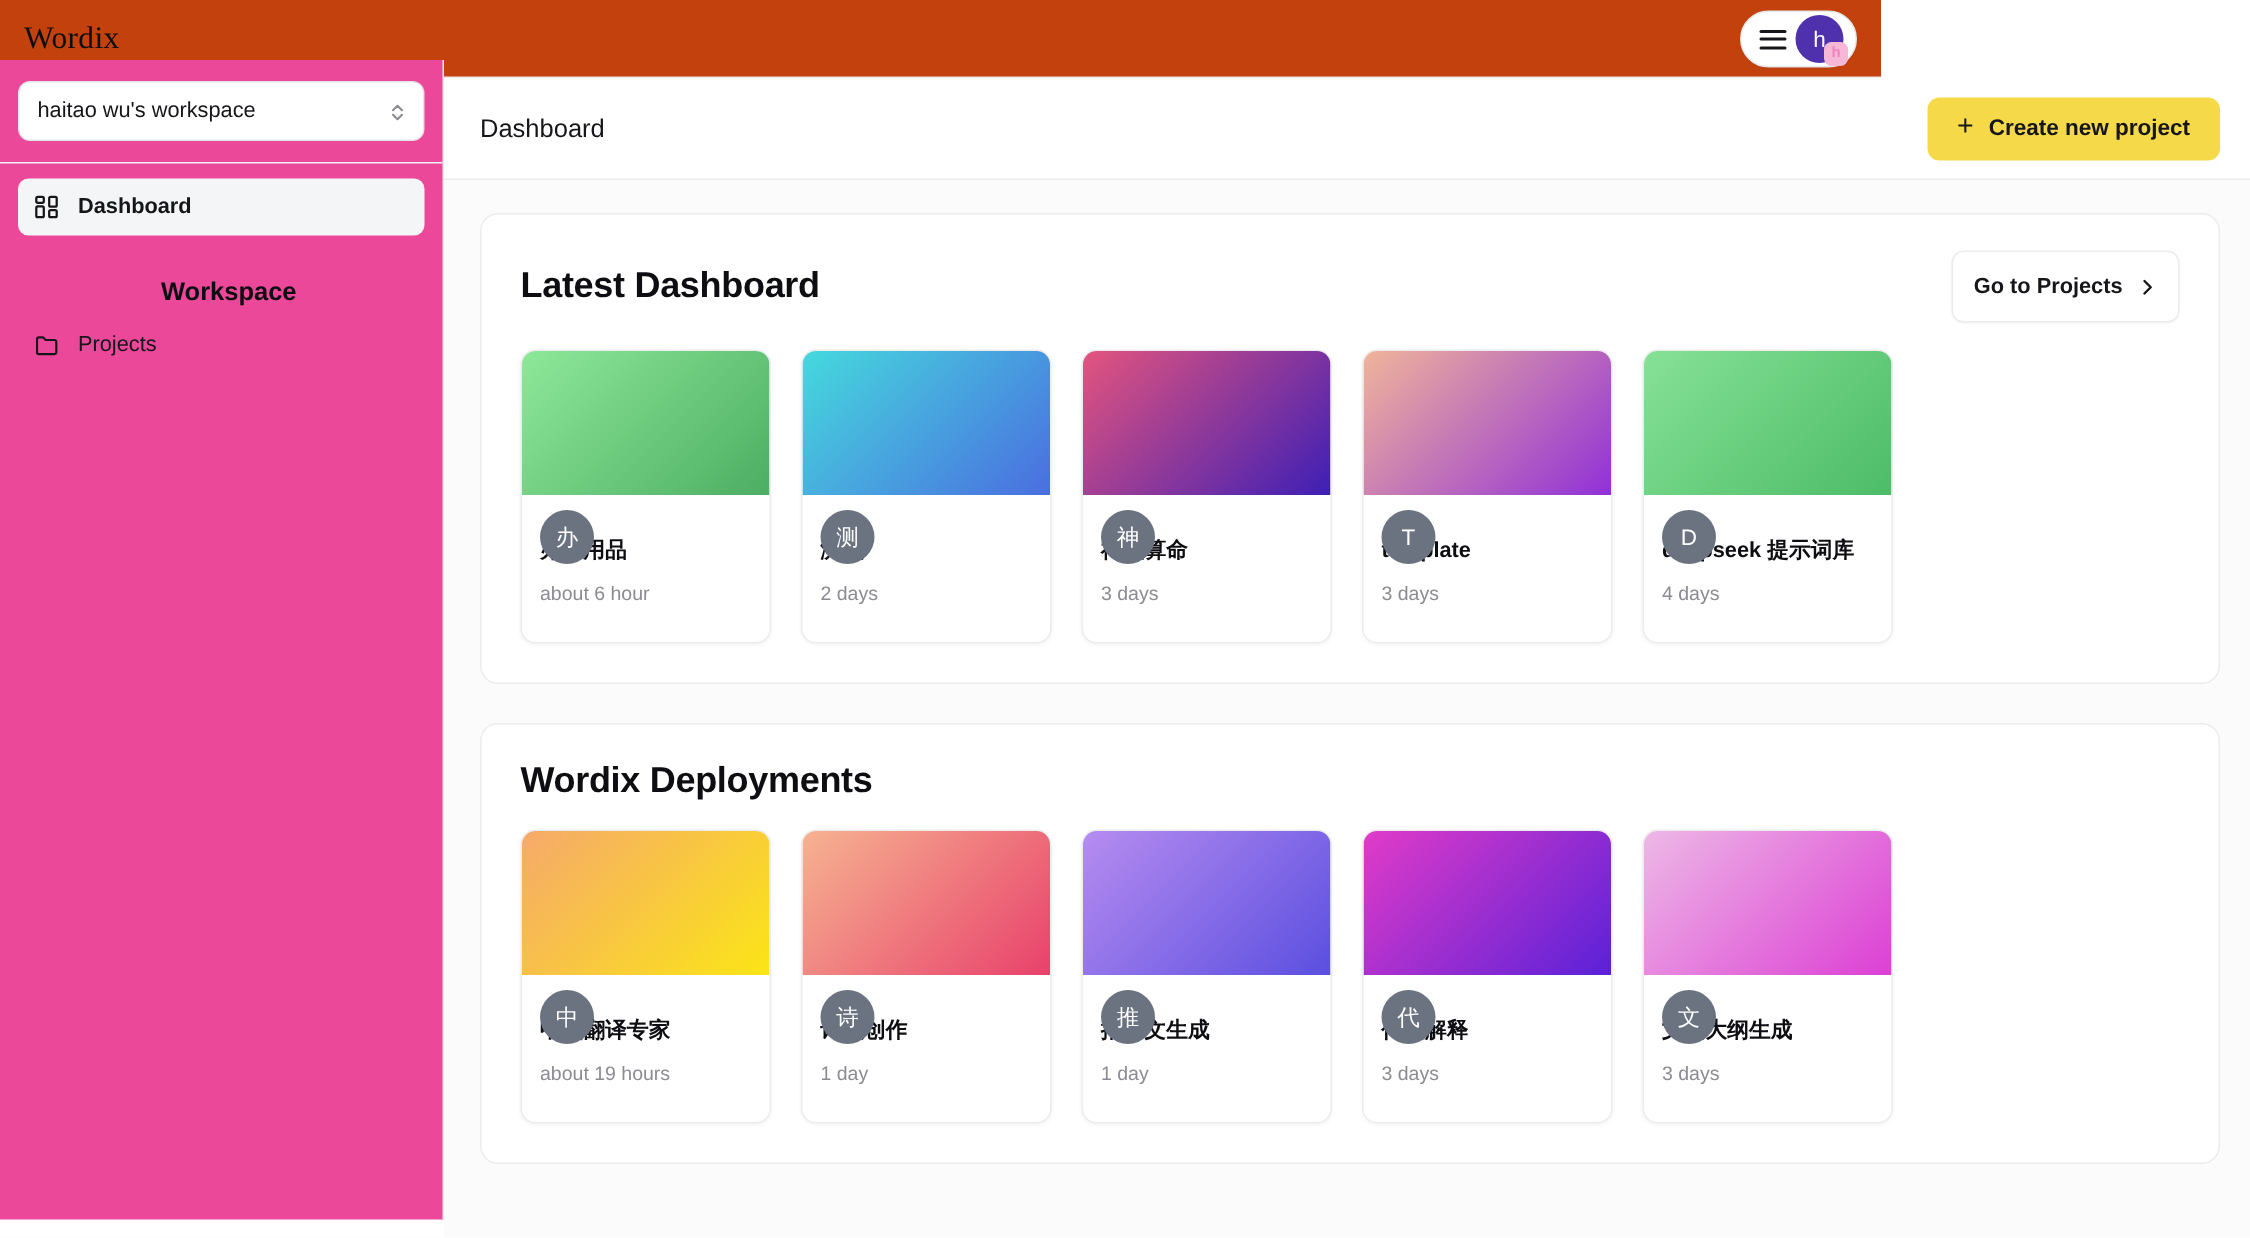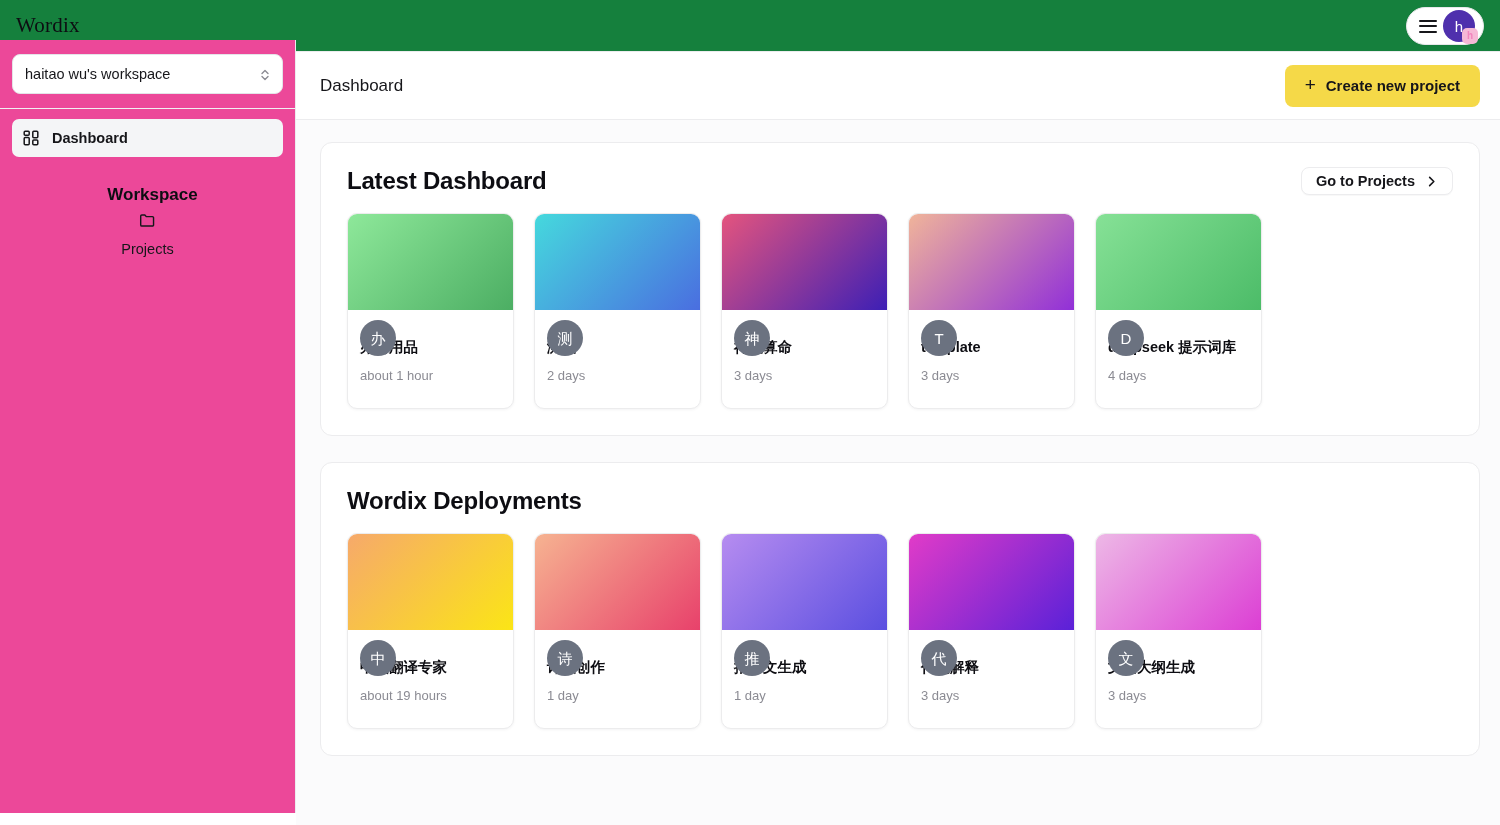--- a/index.html
+++ b/index.html
@@ -7,22 +7,22 @@
     width: 1500px; height: 825px;
     font-family: "Liberation Sans", "DejaVu Sans", sans-serif;
     background: #ffffff;
     overflow: hidden;
     -webkit-font-smoothing: antialiased;
   }
 
   
   .topbar {
     position: absolute; top: 0; left: 0;
-    width: 1500px; height: 52px;
-    background: #15803d;
+    width: 1254px; height: 52px;
+    background: #c2410c;
     border-bottom: 1px solid #ececee;
     display: flex; align-items: center;
   }
   .logo {
     margin-left: 16px;
     font-family: "Liberation Serif", "DejaVu Serif", serif;
     font-size: 21px; font-weight: 400; color: #0d0d12;
     letter-spacing: .2px;
   }
   .topbar-right {
@@ -78,21 +78,21 @@
     display: flex; align-items: center; gap: 12px;
     padding: 0 10px; cursor: pointer;
     font-size: 14.5px; color: #16161a;
   }
   .nav-item.active { background: #f4f5f7; font-weight: 700; }
   .nav-item .ico { width: 18px; height: 18px; display: flex; align-items: center; justify-content: center; color: #16161a; flex: 0 0 18px; }
   .nav-section-title {
     margin: 28px 0 6px 10px;
     font-size: 17px; font-weight: 700; color: #0d0d12; text-align: center;
   }
-  .nav-group .nav-item { font-weight: 400; flex-direction: column; }
+  .nav-group .nav-item { font-weight: 400; }
 
   
   .main {
     position: absolute; top: 52px; left: 296px;
     width: 1204px; height: 773px;
     background: #fbfbfc;
   }
   .main-head {
     height: 68px; background: #fff;
     border-bottom: 1px solid #ececee;
@@ -119,21 +119,21 @@
     border-radius: 12px;
     padding: 24px 26px 26px 26px;
     margin-bottom: 26px;
   }
   .panel-head {
     display: flex; align-items: center; justify-content: space-between;
     margin-bottom: 18px;
   }
   .panel-title { font-size: 24px; font-weight: 700; color: #0d0d12; letter-spacing: -.2px; }
   .btn-ghost {
-    height: 28px; border: 1px solid #ececee; border-radius: 8px;
+    height: 48px; border: 1px solid #ececee; border-radius: 8px;
     background: #fff; cursor: pointer;
     display: flex; align-items: center; gap: 10px;
     padding: 0 14px;
     font-size: 14.5px; font-weight: 700; color: #16161a;
     font-family: inherit;
     box-shadow: 0 1px 1px rgba(16,24,40,.03);
   }
   .btn-ghost .chev { color: #16161a; display: flex; }
 
   
@@ -250,21 +250,21 @@
               </svg>
           </span>
         </button>
       </div>
       <div class="cards" id="cards-0">
           <div class="card">
             <div class="card-banner" style="background: linear-gradient(135deg, rgb(142, 232, 154), rgb(76, 174, 99));"></div>
             <div class="card-body">
               <div class="card-avatar">办</div>
               <div class="card-title">办公用品</div>
-              <div class="card-time">about 1 hour</div>
+              <div class="card-time">about 6 hour</div>
             </div>
           </div>
           <div class="card">
             <div class="card-banner" style="background: linear-gradient(135deg, rgb(69, 217, 221), rgb(74, 110, 224));"></div>
             <div class="card-body">
               <div class="card-avatar">测</div>
               <div class="card-title">测试</div>
               <div class="card-time">2 days</div>
             </div>
           </div>

